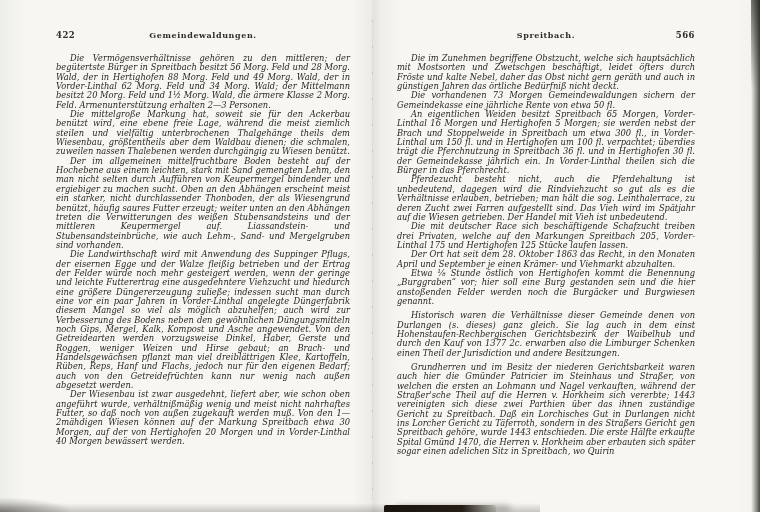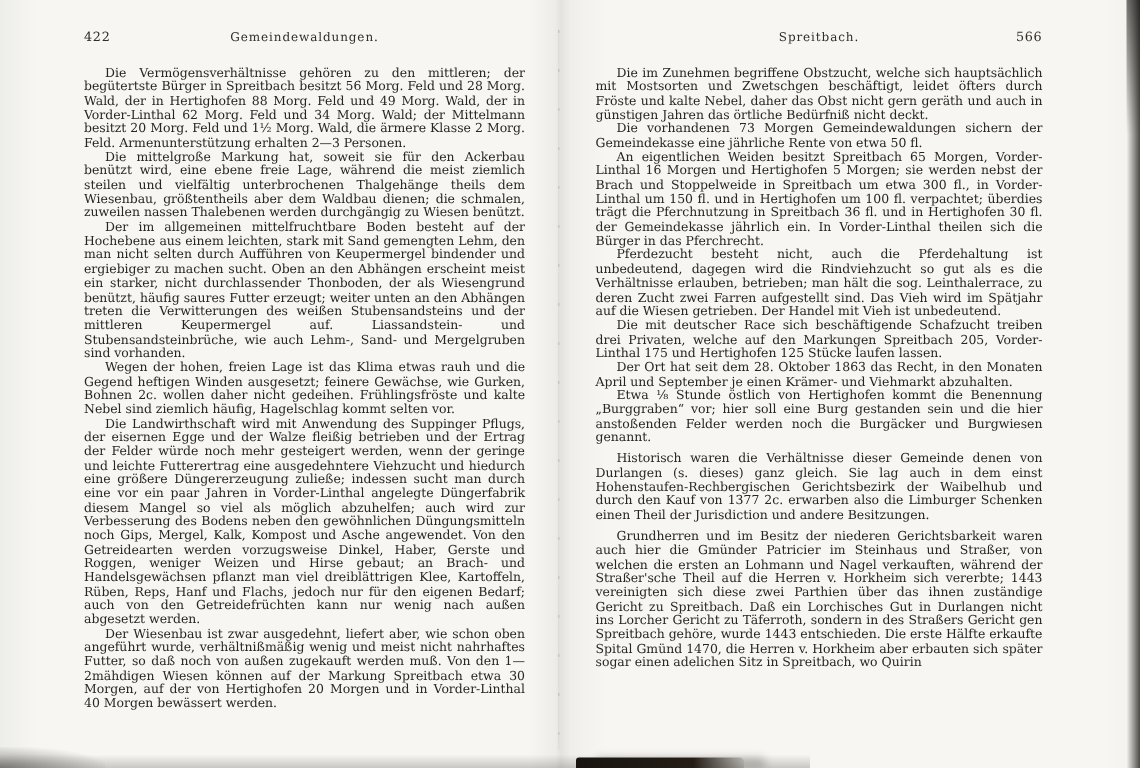--- a/index.html
+++ b/index.html
@@ -24,25 +24,26 @@
     top: 0;
     height: 100%;
     color: #2b251f;
   }
   .page-left  { left: 56px;  width: 294px; }
   .page-right { left: 397px; width: 298px; }
 
   .pagehead {
     display: flex;
     align-items: baseline;
-    margin-top: 20px;
+    margin-top: 30px;
     margin-bottom: 14px;
     font-size: 8px;
     letter-spacing: 0.6px;
     color: #332c25;
+    font-weight: bold;
   }
   .pagehead .num {
     width: 34px;
     font-size: 8.5px;
     letter-spacing: 0.5px;
   }
   .pagehead .runhead {
     flex: 1;
     text-align: center;
   }
@@ -50,20 +51,21 @@
 
   .bodytext {
     font-size: 8.3px;
     line-height: 9.35px;
     text-align: justify;
     color: #2b251f;
   }
   .bodytext p {
     margin: 0;
     text-indent: 14px;
+    font-style: italic;
   }
   .bodytext p.gap { margin-top: 5px; }
 
   
   .gutter-shadow {
     position: absolute;
     left: 352px;
     top: 0;
     width: 52px;
     height: 100%;
@@ -140,21 +142,20 @@
   <div class="page page-left">
     <div class="pagehead">
       <span class="num">422</span>
       <span class="runhead">Gemeindewaldungen.</span>
       <span class="num"></span>
     </div>
     <div class="bodytext">
       <p>Die Vermögensverhältnisse gehören zu den mittleren; der begütertste Bürger in Spreitbach besitzt 56 Morg. Feld und 28 Morg. Wald, der in Hertighofen 88 Morg. Feld und 49 Morg. Wald, der in Vorder-Linthal 62 Morg. Feld und 34 Morg. Wald; der Mittelmann besitzt 20 Morg. Feld und 1½ Morg. Wald, die ärmere Klasse 2 Morg. Feld. Armenunterstützung erhalten 2—3 Personen.</p>
       <p>Die mittelgroße Markung hat, soweit sie für den Ackerbau benützt wird, eine ebene freie Lage, während die meist ziemlich steilen und vielfältig unterbrochenen Thalgehänge theils dem Wiesenbau, größtentheils aber dem Waldbau dienen; die schmalen, zuweilen nassen Thalebenen werden durchgängig zu Wiesen benützt.</p>
       <p>Der im allgemeinen mittelfruchtbare Boden besteht auf der Hochebene aus einem leichten, stark mit Sand gemengten Lehm, den man nicht selten durch Aufführen von Keupermergel bindender und ergiebiger zu machen sucht. Oben an den Abhängen erscheint meist ein starker, nicht durchlassender Thonboden, der als Wiesengrund benützt, häufig saures Futter erzeugt; weiter unten an den Abhängen treten die Verwitterungen des weißen Stubensandsteins und der mittleren Keupermergel auf. Liassandstein- und Stubensandsteinbrüche, wie auch Lehm-, Sand- und Mergelgruben sind vorhanden.</p>
-      <p>Wegen der hohen, freien Lage ist das Klima etwas rauh und die Gegend heftigen Winden ausgesetzt; feinere Gewächse, wie Gurken, Bohnen 2c. wollen daher nicht gedeihen. Frühlingsfröste und kalte Nebel sind ziemlich häufig, Hagelschlag kommt selten vor.</p>
       <p>Die Landwirthschaft wird mit Anwendung des Suppinger Pflugs, der eisernen Egge und der Walze fleißig betrieben und der Ertrag der Felder würde noch mehr gesteigert werden, wenn der geringe und leichte Futterertrag eine ausgedehntere Viehzucht und hiedurch eine größere Düngererzeugung zuließe; indessen sucht man durch eine vor ein paar Jahren in Vorder-Linthal angelegte Düngerfabrik diesem Mangel so viel als möglich abzuhelfen; auch wird zur Verbesserung des Bodens neben den gewöhnlichen Düngungsmitteln noch Gips, Mergel, Kalk, Kompost und Asche angewendet. Von den Getreidearten werden vorzugsweise Dinkel, Haber, Gerste und Roggen, weniger Weizen und Hirse gebaut; an Brach- und Handelsgewächsen pflanzt man viel dreiblättrigen Klee, Kartoffeln, Rüben, Reps, Hanf und Flachs, jedoch nur für den eigenen Bedarf; auch von den Getreidefrüchten kann nur wenig nach außen abgesetzt werden.</p>
       <p>Der Wiesenbau ist zwar ausgedehnt, liefert aber, wie schon oben angeführt wurde, verhältnißmäßig wenig und meist nicht nahrhaftes Futter, so daß noch von außen zugekauft werden muß. Von den 1—2mähdigen Wiesen können auf der Markung Spreitbach etwa 30 Morgen, auf der von Hertighofen 20 Morgen und in Vorder-Linthal 40 Morgen bewässert werden.</p>
     </div>
   </div>
 
   <div class="page page-right">
     <div class="pagehead">
       <span class="num"></span>
       <span class="runhead">Spreitbach.</span>
       <span class="num">566</span>

